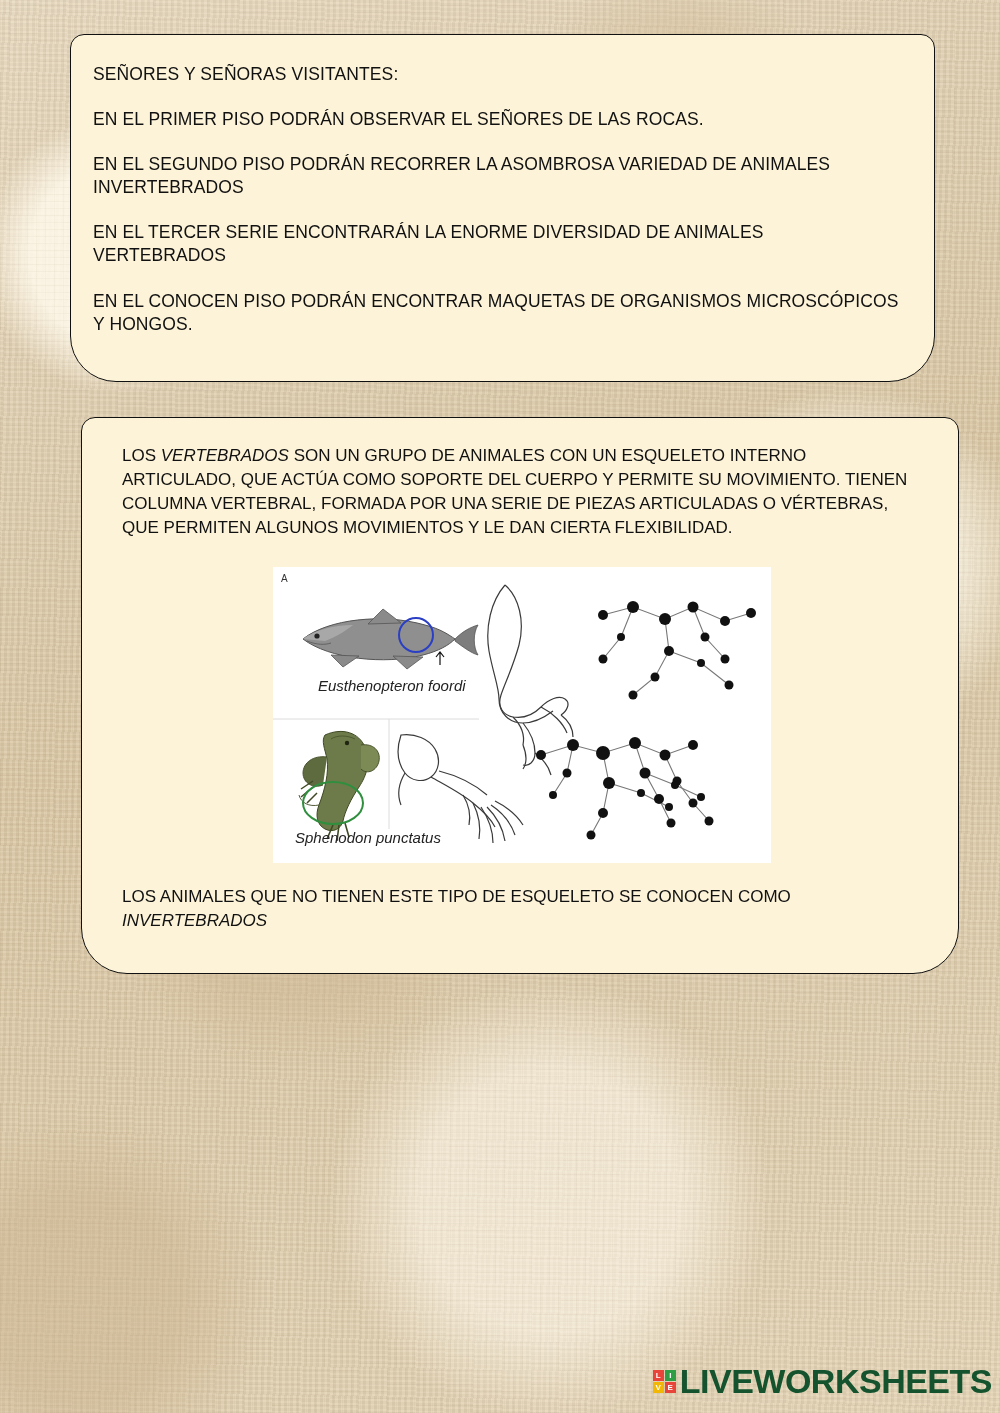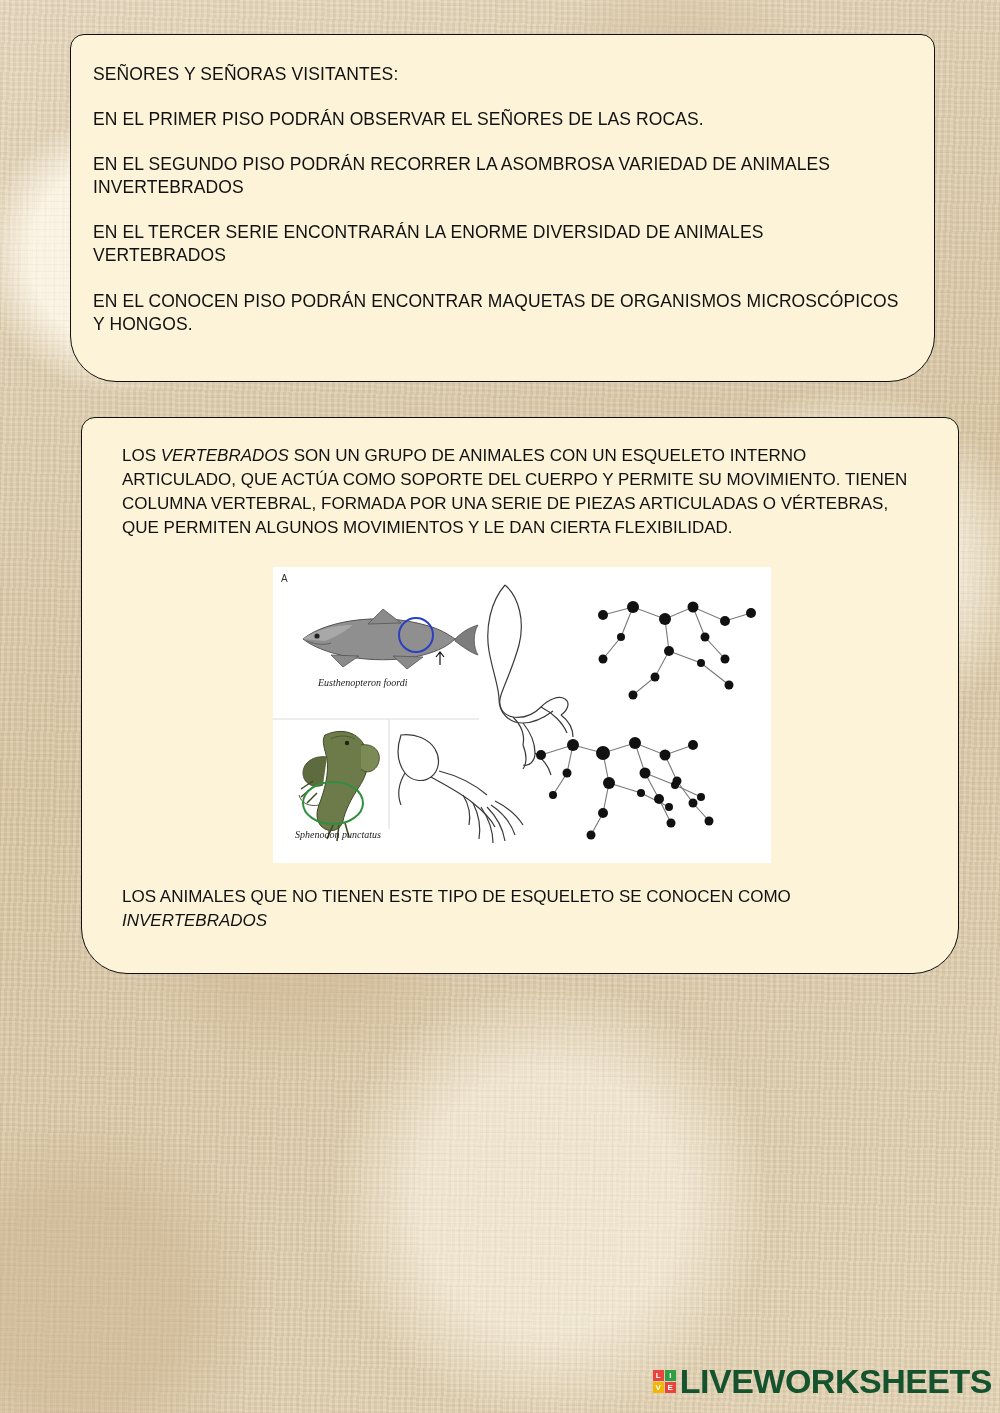--- a/index.html
+++ b/index.html
@@ -101,23 +101,23 @@
     position: absolute;
     left: 8px;
     top: 6px;
     font-size: 10px;
     color: #333;
     font-family: "Liberation Sans", sans-serif;
   }
   .fig-caption {
     position: absolute;
     font-style: italic;
-    font-size: 10px;
+    font-size: 15px;
     color: #222;
-    font-family: Liberation Serif, serif;
+    font-family: Liberation Sans, sans-serif;
     text-align: right;
   }
   #cap-fish { left: 45px; top: 110px; }
   #cap-lizard { left: 22px; top: 262px; }
   .fig-svg { position: absolute; inset: 0; }
 
   
   #footer-logo {
     position: absolute;
     right: 8px;

